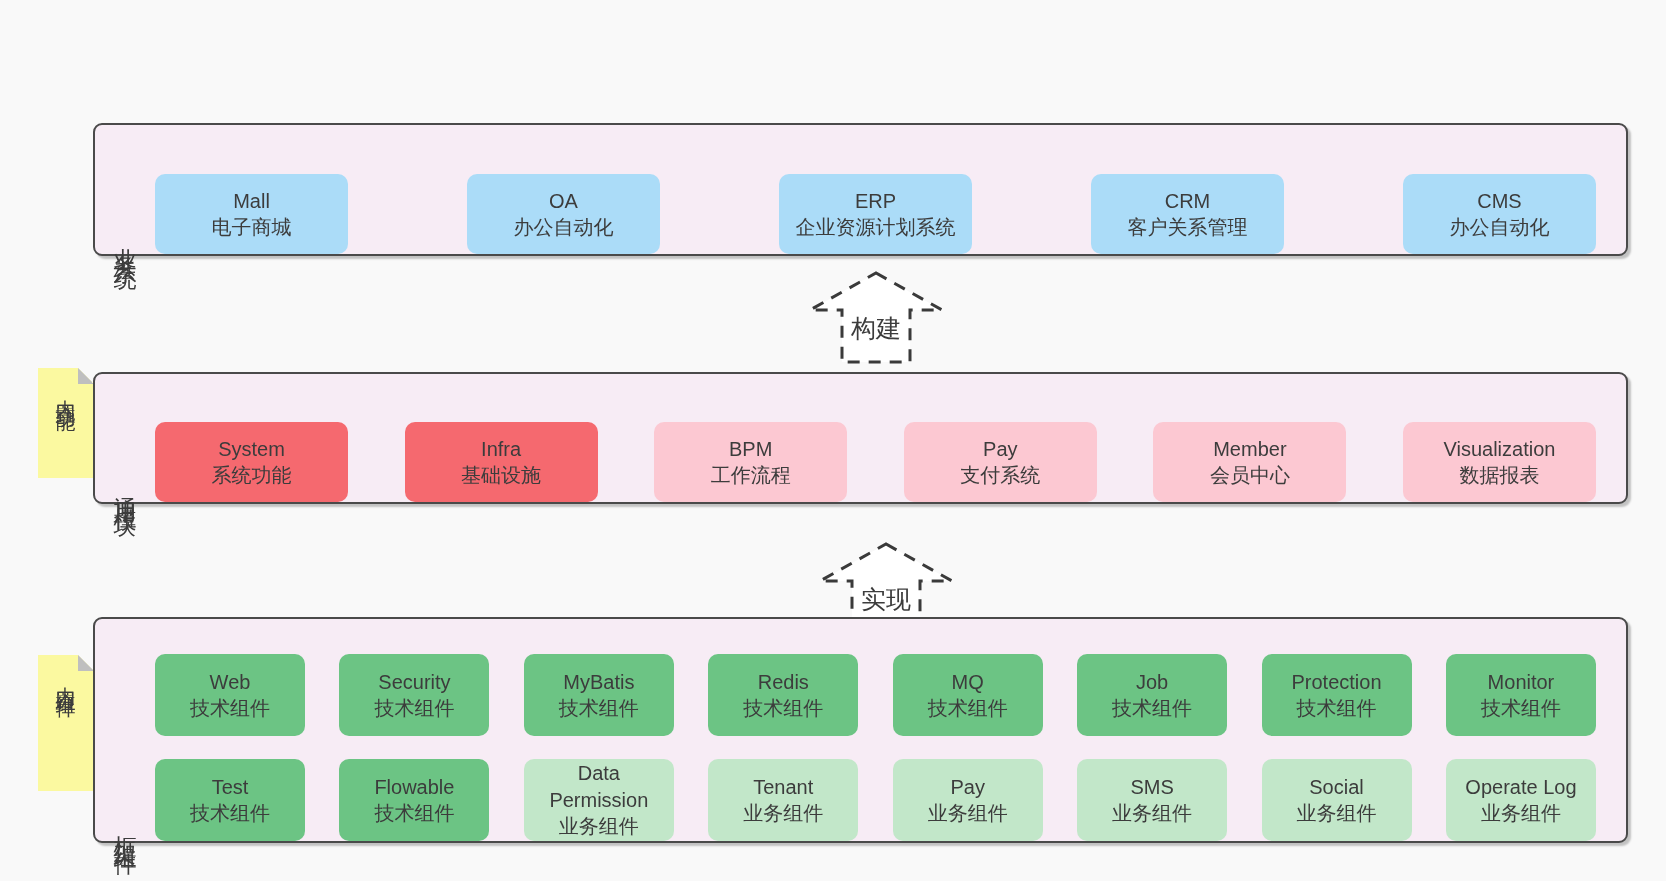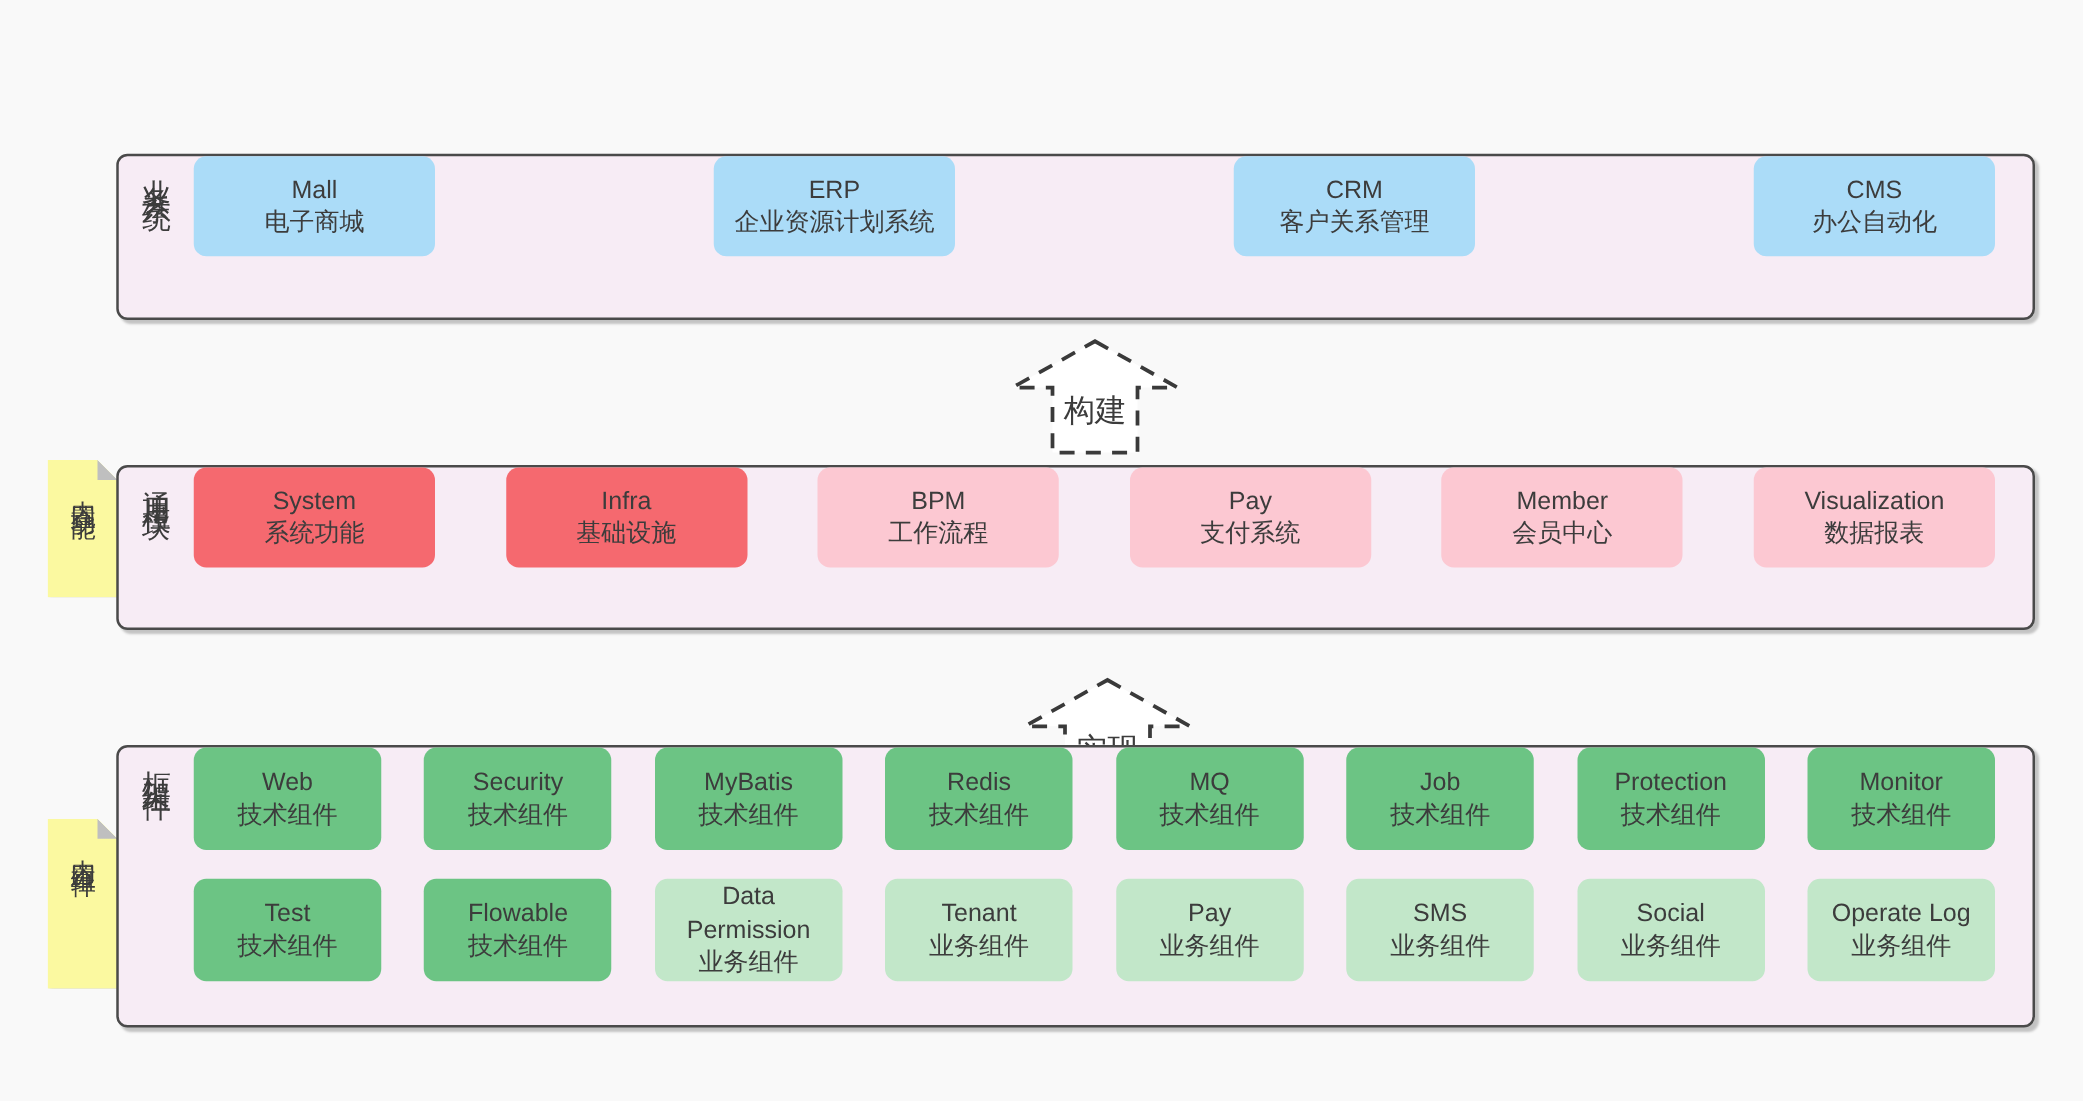--- a/index.html
+++ b/index.html
@@ -13,26 +13,26 @@
   .stage { position:relative; width:1666px; height:881px; }
 
   
   .panel {
     position:absolute; left:93px; width:1535px;
     background:var(--panel-bg,#f7ecf5);
     border:2px solid var(--panel-border,#4a4a4a);
     border-radius:9px;
     box-shadow:3px 3px 2px rgba(0,0,0,.22);
     box-sizing:border-box;
-    display:flex; align-items:flex-start;
+    display:flex; align-items:flex-end;
     z-index:2;
   }
   #panel-business   { top:123px; height:133px; }
   #panel-modules    { top:372px; height:132px; }
-  #panel-components { top:596px; height:226px; }
+  #panel-components { top:617px; height:226px; }
 
   .panel-label {
     flex:0 0 60px;
     display:flex; justify-content:center; align-items:center;
   }
   .vtext {
     writing-mode:vertical-lr; text-orientation:upright;
     font-size:23px; letter-spacing:6px; line-height:1;
     color:var(--text,#3c3c3c);
   }
@@ -106,20 +106,24 @@
     <div class="panel-label">
       <span class="vtext">业务系统</span>
     </div>
     <div class="panel-body">
       <div class="box-row">
         <div class="box w6 blue">
           <div>Mall</div>
           <div>电子商城</div>
         </div>
         <div class="box w6 blue">
+          <div>OA</div>
+          <div>办公自动化</div>
+        </div>
+        <div class="box w6 blue">
           <div>ERP</div>
           <div>企业资源计划系统</div>
         </div>
         <div class="box w6 blue">
           <div>CRM</div>
           <div>客户关系管理</div>
         </div>
         <div class="box w6 blue">
           <div>CMS</div>
           <div>办公自动化</div>

